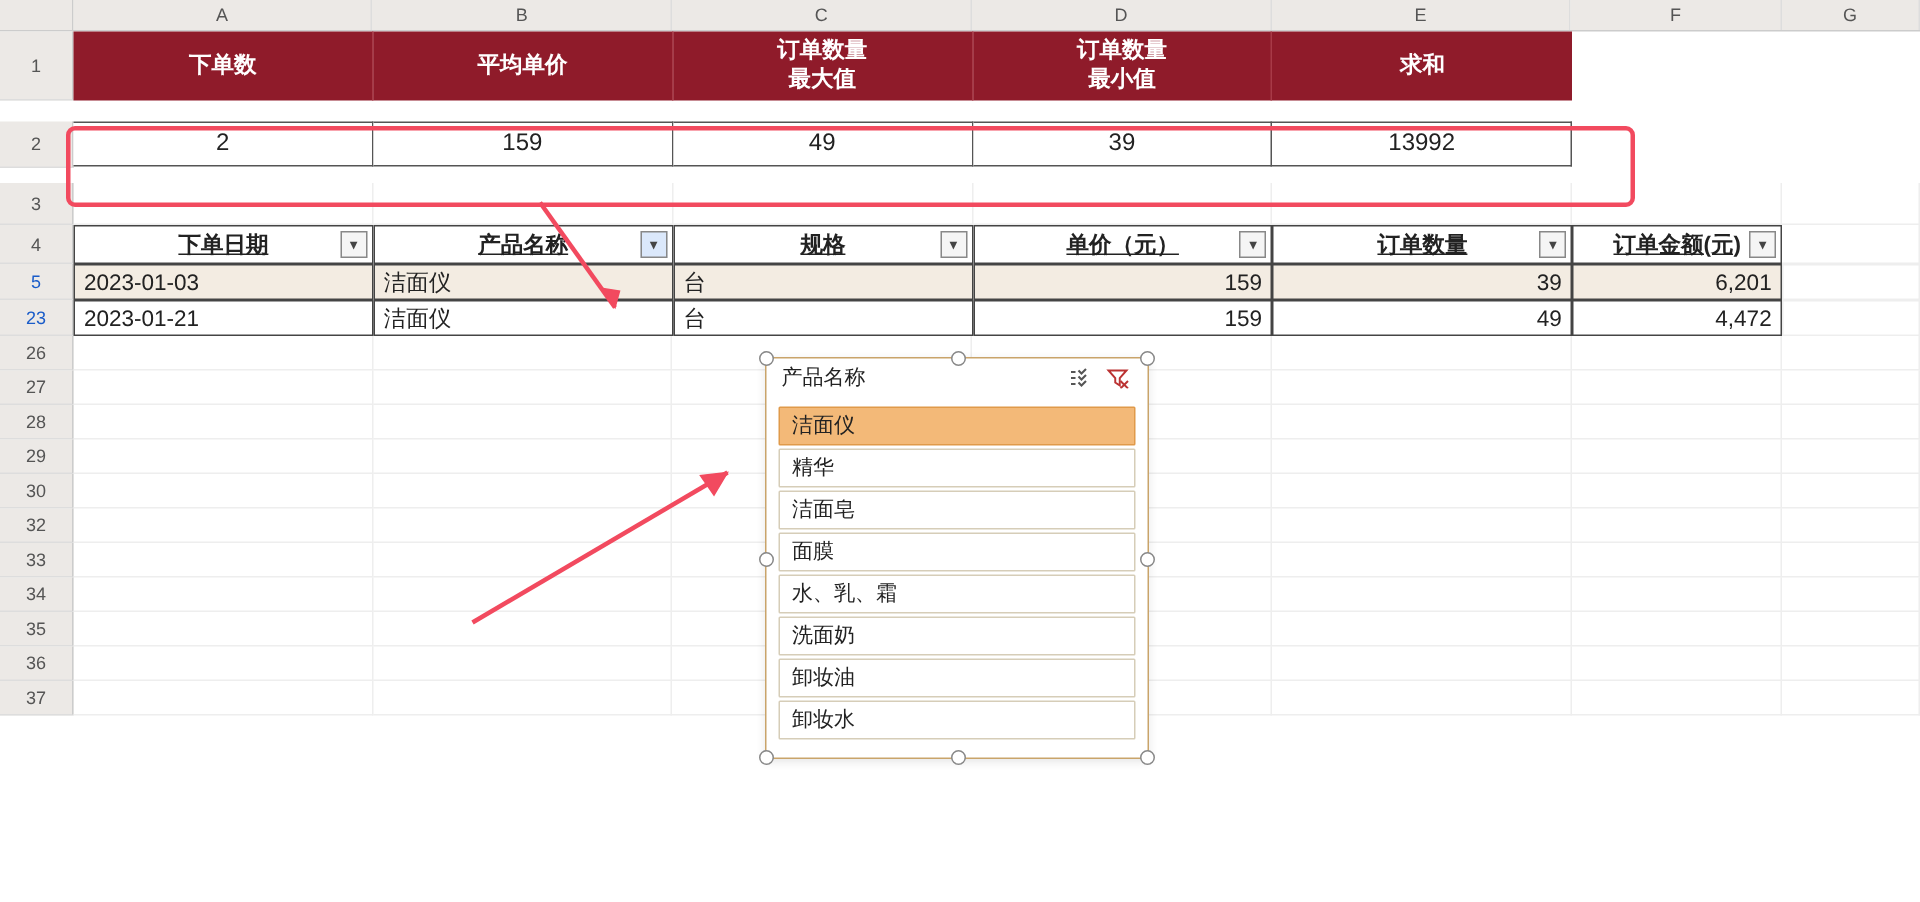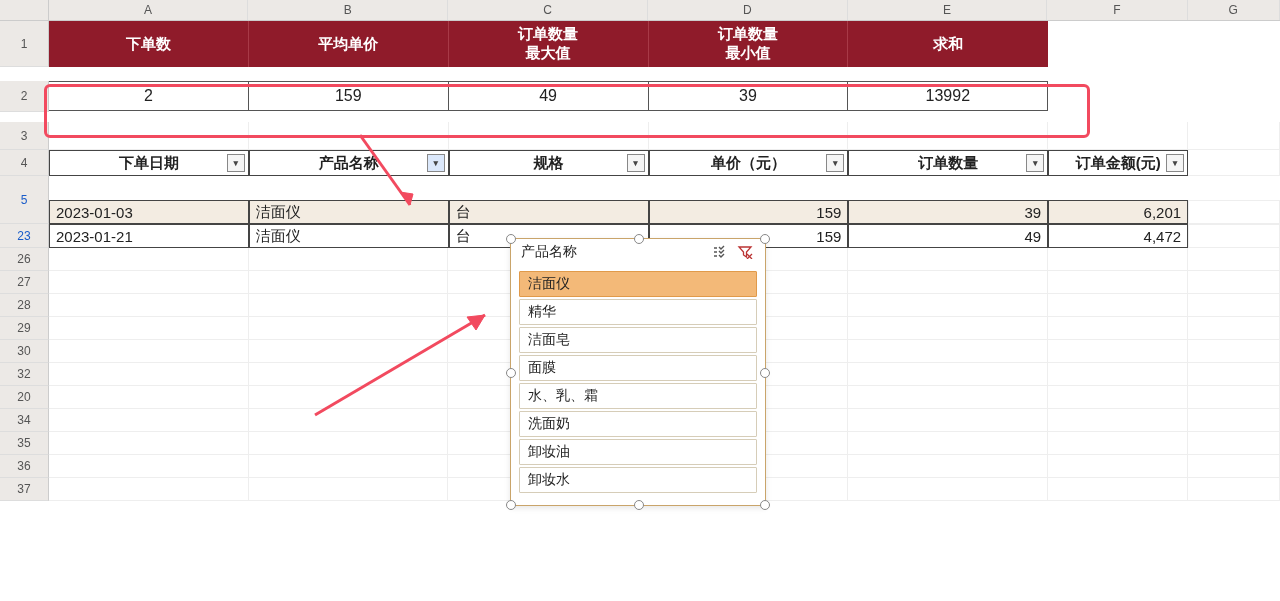--- a/index.html
+++ b/index.html
@@ -26,27 +26,27 @@
   .row2 .cell{height:30px;display:flex;align-items:center;justify-content:center;font-size:16px;border-right:1px solid #555;border-bottom:1px solid #555;border-top:1px solid #555;background:#fff;}
   .row2 .cell:first-of-type{border-left:1px solid #555;}
   .row2 .cell:last-of-type{border-right:1px solid #555;}
 
   .highlight-box{position:absolute;left:44px;top:84px;width:1040px;height:48px;border:3px solid #f24a5f;border-radius:6px;pointer-events:none;}
 
   
   .row3 .cell{height:28px;}
 
   
-  .thdr{background:#fff;border:1px solid #444;box-sizing:border-box;display:flex;align-items:center;justify-content:center;font-weight:700;font-size:15px;position:relative;height:26px;}
+  .thdr{background:#fff;border:1px solid #444;box-sizing:border-box;display:flex;align-items:center;justify-content:center;font-weight:700;font-size:15px;position:relative;height:26px;text-decoration:underline;}
   .thdr .fbtn{position:absolute;right:3px;top:50%;transform:translateY(-50%);width:16px;height:16px;border:1px solid #888;background:#f5f5f5;display:flex;align-items:center;justify-content:center;font-size:9px;color:#444;}
   .thdr .fbtn.active{background:#dbe8fb;}
 
   
   .drow .cell{height:24px;border:1px solid #444;box-sizing:border-box;padding:0 6px;display:flex;align-items:center;font-size:15px;}
-  .drow.alt .cell{background:#f3ece2;margin-top:24px;}
+  .drow.alt .cell{background:#f3ece2;}
   .num{justify-content:flex-end;}
 
   
   .erow{display:flex;}
   .erow .rh{height:22px;}
   .erow .ec{height:22px;border-right:1px solid #eee;border-bottom:1px solid #eee;}
 
   
   .slicer{position:absolute;left:510px;top:238px;width:254px;background:#fff;border:1px solid #c9a46a;box-shadow:0 2px 6px rgba(0,0,0,.1);}
   .slicer-hdr{display:flex;align-items:center;padding:4px 10px 4px 10px;font-size:14px;}
@@ -233,21 +233,21 @@
           <div class="rh">32</div>
           <div class="ec wA"></div>
           <div class="ec wB"></div>
           <div class="ec wC"></div>
           <div class="ec wD"></div>
           <div class="ec wE"></div>
           <div class="ec wF"></div>
           <div class="ec wG"></div>
         </div>
         <div class="erow">
-          <div class="rh">20</div>
+          <div class="rh">33</div>
           <div class="ec wA"></div>
           <div class="ec wB"></div>
           <div class="ec wC"></div>
           <div class="ec wD"></div>
           <div class="ec wE"></div>
           <div class="ec wF"></div>
           <div class="ec wG"></div>
         </div>
         <div class="erow">
           <div class="rh">34</div>

